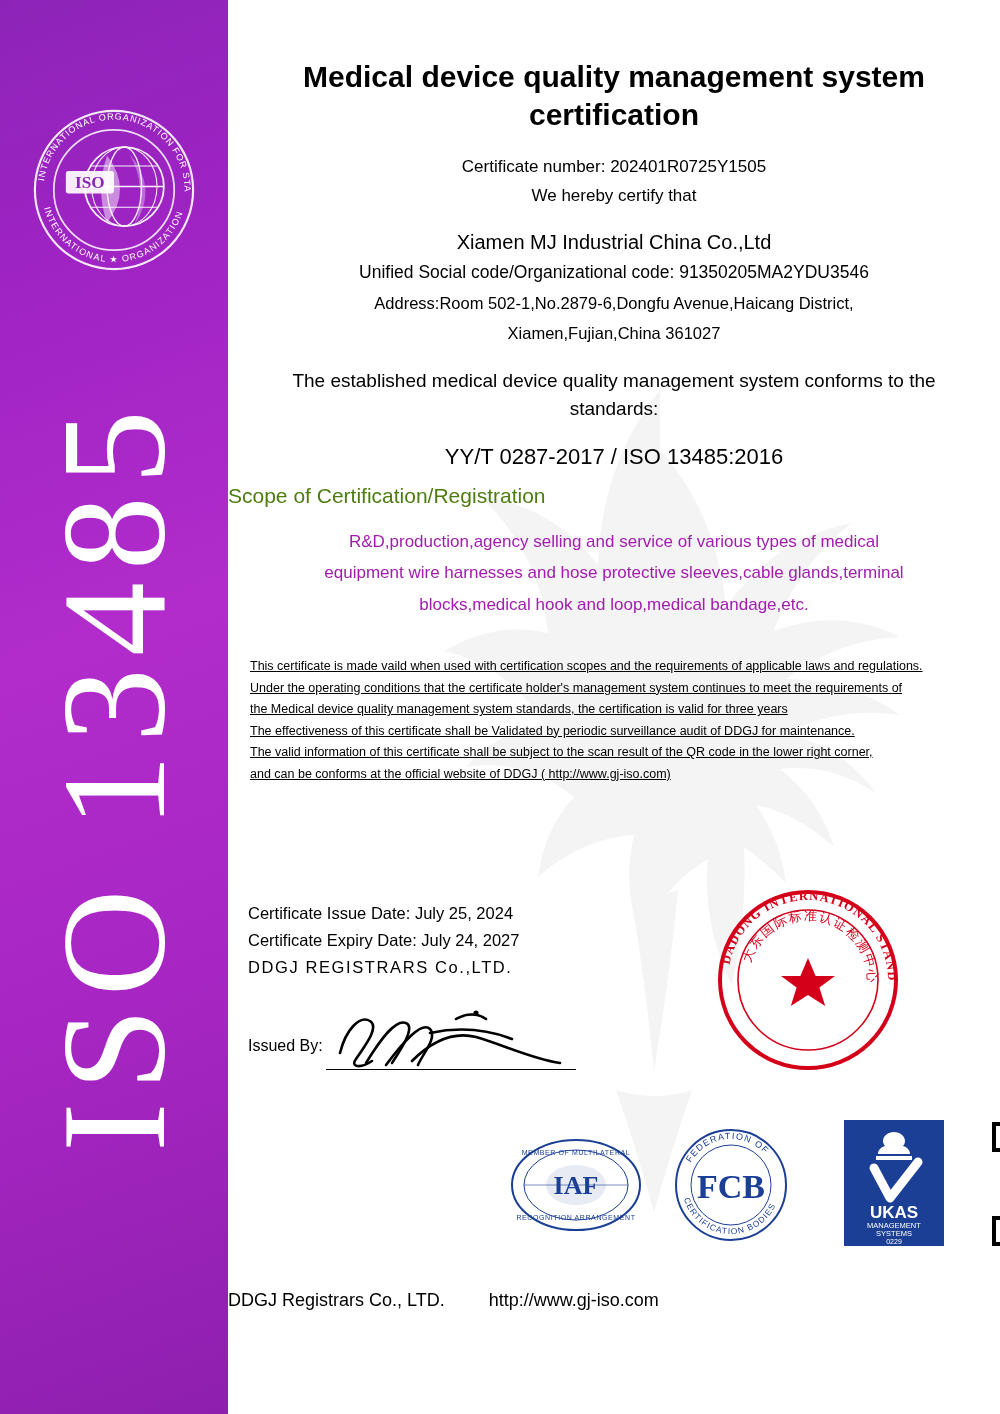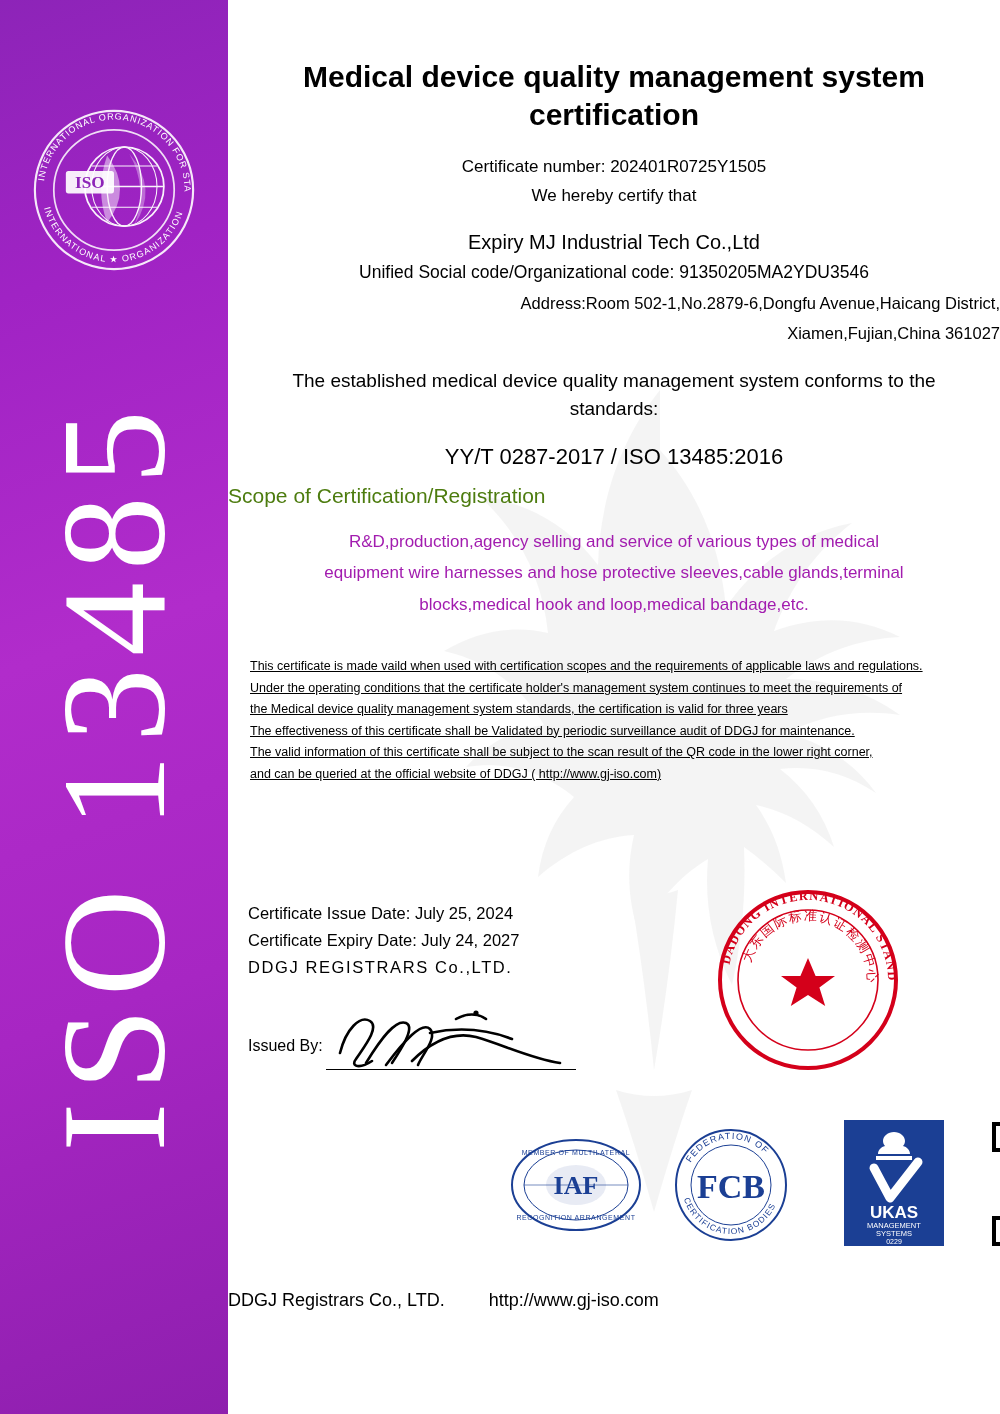--- a/index.html
+++ b/index.html
@@ -96,21 +96,21 @@
     margin-top: 25px;
     color: #000;
   }
   .code-line {
     text-align: center;
     font-size: 17.5px;
     margin-top: 8px;
     color: #000;
   }
   .address-line {
-    text-align: right;
+    text-align: center;
     font-size: 16.5px;
     margin-top: 11px;
     color: #000;
   }
 
   .conforms {
     text-align: center;
     font-size: 19px;
     line-height: 1.5;
     margin: 24px 30px 0 30px;
@@ -273,42 +273,42 @@
     <div class="sidebar-vertical-text">ISO 13485</div>
   </div>
 
   <div class="content">
 
     <div class="doc-title">Medical device quality management system certification</div>
 
     <div class="cert-number">Certificate number: 202401R0725Y1505</div>
     <div class="hereby">We hereby certify that</div>
 
-    <div class="company">Expiry MJ Industrial Tech Co.,Ltd</div>
+    <div class="company">Xiamen MJ Industrial China Co.,Ltd</div>
     <div class="code-line">Unified Social code/Organizational code: 91350205MA2YDU3546</div>
     <div class="address-line">Address:Room 502-1,No.2879-6,Dongfu Avenue,Haicang District,</div>
     <div class="address-line">Xiamen,Fujian,China 361027</div>
 
     <div class="conforms">The established medical device quality management system conforms to the standards:</div>
     <div class="standard">YY/T 0287-2017 / ISO 13485:2016</div>
 
     <div class="scope-heading">Scope of Certification/Registration</div>
     <div class="scope-body">
       <div>R&amp;D,production,agency selling and service of various types of medical</div>
       <div>equipment wire harnesses and hose protective sleeves,cable glands,terminal</div>
       <div>blocks,medical hook and loop,medical bandage,etc.</div>
     </div>
 
     <div class="disclaimer">
       <div>This certificate is made vaild when used with certification scopes and the requirements of applicable laws and regulations.</div>
       <div>Under the operating conditions that the certificate holder's management system continues to meet the requirements of</div>
       <div>the Medical device quality management system standards, the certification is valid for three years</div>
       <div>The effectiveness of this certificate shall be Validated by periodic surveillance audit of DDGJ for maintenance.</div>
       <div>The valid information of this certificate shall be subject to the scan result of the QR code in the lower right corner,</div>
-      <div>and can be queried at the official website of DDGJ ( http://www.gj-iso.com)</div>
+      <div>and can be conforms at the official website of DDGJ ( http://www.gj-iso.com)</div>
     </div>
 
     <div class="issue-block">
       <div class="issue-line">Certificate Issue Date: July 25, 2024</div>
       <div class="issue-line">Certificate Expiry Date: July 24, 2027</div>
       <div class="registrar-line">DDGJ REGISTRARS Co.,LTD.</div>
 
       <div class="issued-by-row">
         <div class="issued-by-label">Issued By:</div>
         <svg class="signature" viewBox="0 0 250 74">

